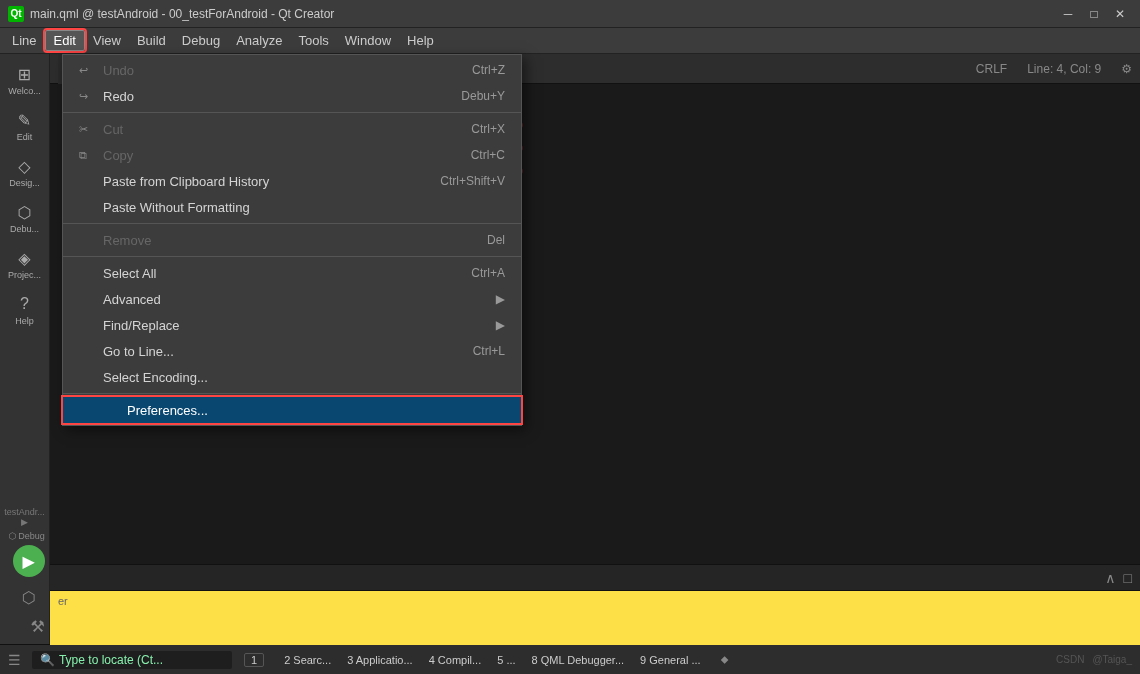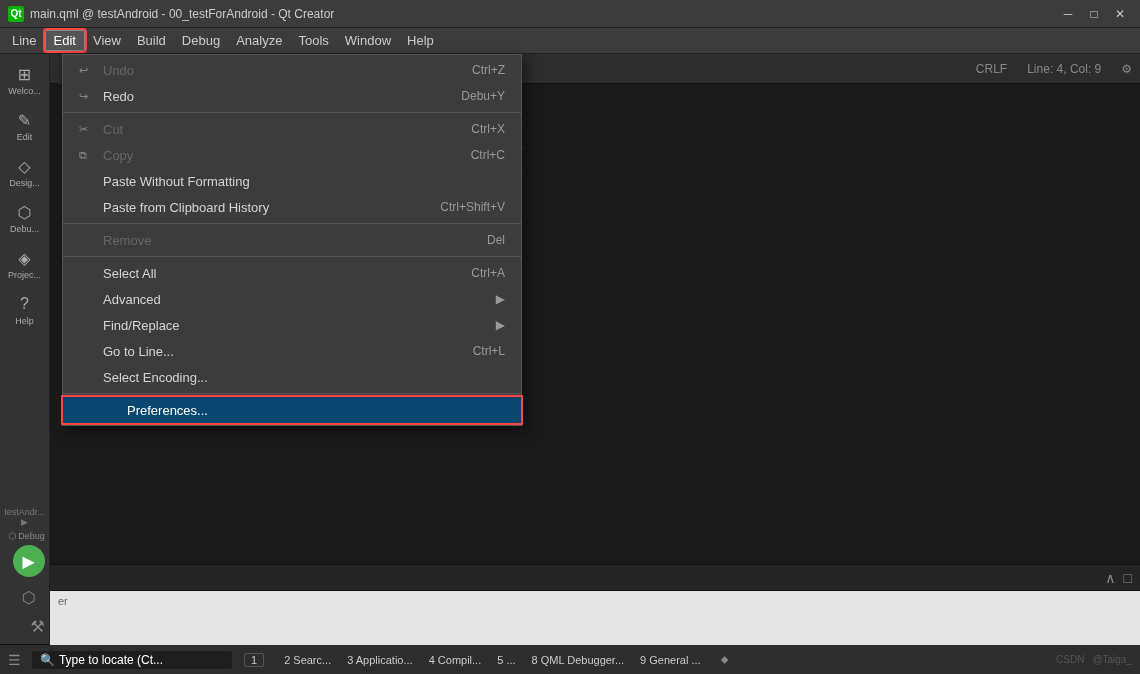--- a/index.html
+++ b/index.html
@@ -201,21 +201,21 @@
       height: 26px;
       background: #252525;
       display: flex;
       align-items: center;
       padding: 0 8px;
       border-bottom: 1px solid #111;
       gap: 4px;
     }
     .output-content {
       height: calc(80px - 26px);
-      background: #e5e5e5;
+      background: #fde047;
       padding: 4px 8px;
       font-size: 11px;
       color: #aaa;
     }
 
     
     .status-bar {
       height: 30px;
       background: #007acc;
       display: flex;
@@ -430,21 +430,21 @@
 
   </div>
 </div>
 
 <div class="status-bar" style="background: #2d2d2d; border-top: 1px solid #111;">
   <div style="display: flex; align-items: center; gap: 4px; width: 16px;">
     <span style="color: #888; font-size: 14px;">☰</span>
   </div>
   <div class="status-locate">
     <span style="color: #666;">🔍</span>
-    <span style="color: #ffffff; font-size: 12px;">Type to locate (Ct...</span>
+    <span style="color: #86efac; font-size: 12px;">Type to locate (Ct...</span>
   </div>
   <div style="display: flex; align-items: center; padding: 0 4px;">
     <span style="padding: 0 6px; font-size: 11px; color: #ccc; border: 1px solid #555; border-radius: 2px;">1</span>
   </div>
   <div class="status-tabs">
     <span class="status-tab">2 Searc...</span>
     <span class="status-tab">3 Applicatio...</span>
     <span class="status-tab">4 Compil...</span>
     <span class="status-tab">5 ...</span>
     <span class="status-tab">8 QML Debugger...</span>
@@ -478,27 +478,27 @@
       <span>Cut</span>
       <span class="shortcut">Ctrl+X</span>
     </div>
     <div class="dropdown-item disabled">
       <span class="prefix-icon">⧉</span>
       <span>Copy</span>
       <span class="shortcut">Ctrl+C</span>
     </div>
     <div class="dropdown-item">
       <span class="prefix-icon"> </span>
-      <span>Paste Without Formatting</span>
-    </div>
-    <div class="dropdown-item">
-      <span class="prefix-icon"> </span>
       <span>Paste from Clipboard History</span>
       <span class="shortcut">Ctrl+Shift+V</span>
     </div>
+    <div class="dropdown-item">
+      <span class="prefix-icon"> </span>
+      <span>Paste Without Formatting</span>
+    </div>
     <div class="menu-separator"></div>
     <div class="dropdown-item disabled">
       <span class="prefix-icon"> </span>
       <span>Remove</span>
       <span class="shortcut">Del</span>
     </div>
     <div class="menu-separator"></div>
     <div class="dropdown-item">
       <span class="prefix-icon"> </span>
       <span>Select All</span>

